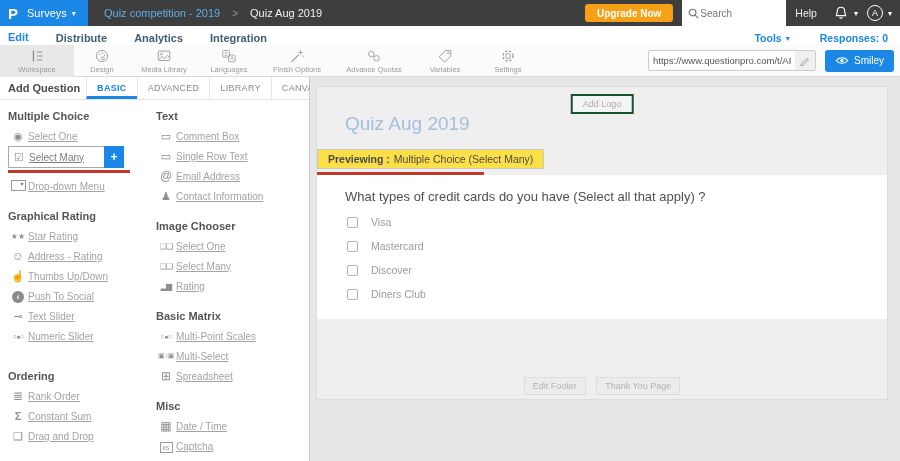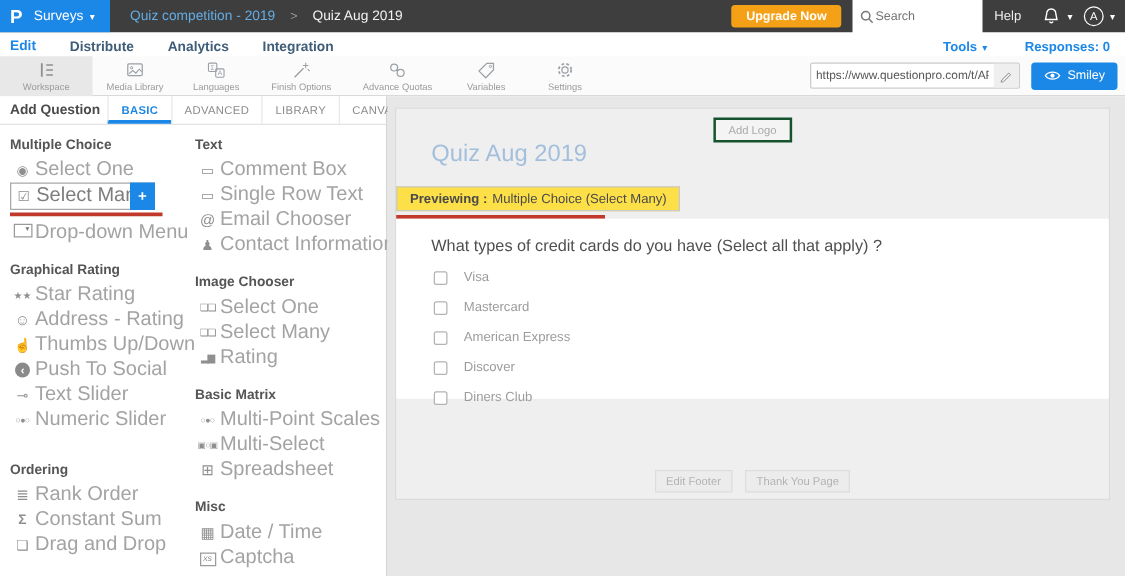--- a/index.html
+++ b/index.html
@@ -72,21 +72,21 @@
     border-left:1px solid #e8e8e8; cursor:pointer; }
   .ptab.active { color:#1b87e6; border-bottom:3px solid #1b87e6; font-weight:bold; }
   .panel-close { margin-left:auto; font-size:12px; font-weight:bold; color:#555;
     padding:4px 9px 0 8px; cursor:pointer; }
   .cols { display:flex; padding:4px 4px 0 8px; }
   .col { width:148px; }
   .col.c2 { width:146px; }
   .sec-h { font-size:11px; font-weight:bold; color:#555; margin:12px 0 4px 0; }
   .pitem { display:flex; align-items:center; height:20px; cursor:pointer; }
   .picon { width:20px; min-width:20px; text-align:center; font-size:11px; color:#8f8f8f; }
-  .plabel { font-size:16px; color:#a3a3a3; white-space:nowrap; }
+  .plabel { font-size:10px; color:#a3a3a3; white-space:nowrap;text-decoration:underline; }
   .fz8 { font-size:8px; letter-spacing:-1px; }
   .fz7 { font-size:7px; letter-spacing:-.5px; }
   .fz12 { font-size:12px; }
   .pitem.sel { border:1px solid #a9a9a9; background:#fff; width:116px; height:22px;
     position:relative; padding-right:20px; }
   .plus-btn { position:absolute; right:-1px; top:-1px; width:20px; height:22px;
     background:#1b87e6; color:#fff; font-size:12px; font-weight:bold; text-align:center;
     line-height:22px; cursor:pointer; }
   .sel-underline { width:122px; height:3px; background:#c0392b; margin:2px 0 3px 0; }
   .gap-top { margin-top:14px; }
@@ -175,20 +175,30 @@
   </div>
 
   <div class="toolbar">
     <div class="tb-item active" style="width:74px">
       <svg width="18" height="16" viewBox="0 0 20 18">
         <path d="M6 3 v12" stroke="#8f8f8f" stroke-width="1.6" fill="none"></path>
         <path d="M10 4.5 h6 M10 9 h6 M10 13.5 h6" stroke="#8f8f8f" stroke-width="1.2" fill="none"></path>
       </svg>
       <span class="tb-lbl">Workspace</span>
     </div>
+    <div class="tb-item" style="width:56px">
+      <svg width="18" height="16" viewBox="0 0 20 18">
+        <circle cx="10" cy="9" r="6.3" fill="none" stroke="#9aa0a6" stroke-width="1.1"></circle>
+        <circle cx="7.4" cy="7" r="0.9" fill="#9aa0a6"></circle>
+        <circle cx="10.6" cy="5.6" r="0.9" fill="#9aa0a6"></circle>
+        <circle cx="13" cy="7.8" r="0.9" fill="#9aa0a6"></circle>
+        <circle cx="10.8" cy="11.6" r="1.7" fill="none" stroke="#9aa0a6" stroke-width="1"></circle>
+      </svg>
+      <span class="tb-lbl">Design</span>
+    </div>
     <div class="tb-item" style="width:68px">
       <svg width="18" height="16" viewBox="0 0 20 18">
         <rect x="3.5" y="3.5" width="13" height="10.5" rx="1" fill="none" stroke="#9aa0a6" stroke-width="1.1"></rect>
         <circle cx="7" cy="7" r="1" fill="none" stroke="#9aa0a6" stroke-width="0.9"></circle>
         <path d="M4.5 12.5 l3.5 -3 2.8 2.4 3 -3.6 2.2 2.2" fill="none" stroke="#9aa0a6" stroke-width="1"></path>
       </svg>
       <span class="tb-lbl">Media Library</span>
     </div>
     <div class="tb-item" style="width:62px">
       <svg width="18" height="16" viewBox="0 0 20 18">
@@ -321,21 +331,21 @@
         <div class="pitem">
           <span class="picon">▭</span>
           <span class="plabel">Comment Box</span>
         </div>
         <div class="pitem">
           <span class="picon">▭</span>
           <span class="plabel">Single Row Text</span>
         </div>
         <div class="pitem">
           <span class="picon fz12">@</span>
-          <span class="plabel">Email Chooser</span>
+          <span class="plabel">Email Address</span>
         </div>
         <div class="pitem">
           <span class="picon">♟</span>
           <span class="plabel">Contact Information</span>
         </div>
 
         <div class="sec-h gap-top">Image Chooser</div>
         <div class="pitem">
           <span class="picon fz8">❏❏</span>
           <span class="plabel">Select One</span>
@@ -390,24 +400,20 @@
         <div class="opt">
           <span class="cb"></span>
           <span class="opt-lbl">Visa</span>
         </div>
         <div class="opt">
           <span class="cb"></span>
           <span class="opt-lbl">Mastercard</span>
         </div>
         <div class="opt">
           <span class="cb"></span>
-          <span class="opt-lbl">American Express</span>
-        </div>
-        <div class="opt">
-          <span class="cb"></span>
           <span class="opt-lbl">Discover</span>
         </div>
         <div class="opt">
           <span class="cb"></span>
           <span class="opt-lbl">Diners Club</span>
         </div>
       </div>
 
       <div class="footer-btns">
         <span class="foot-btn">Edit Footer</span>

